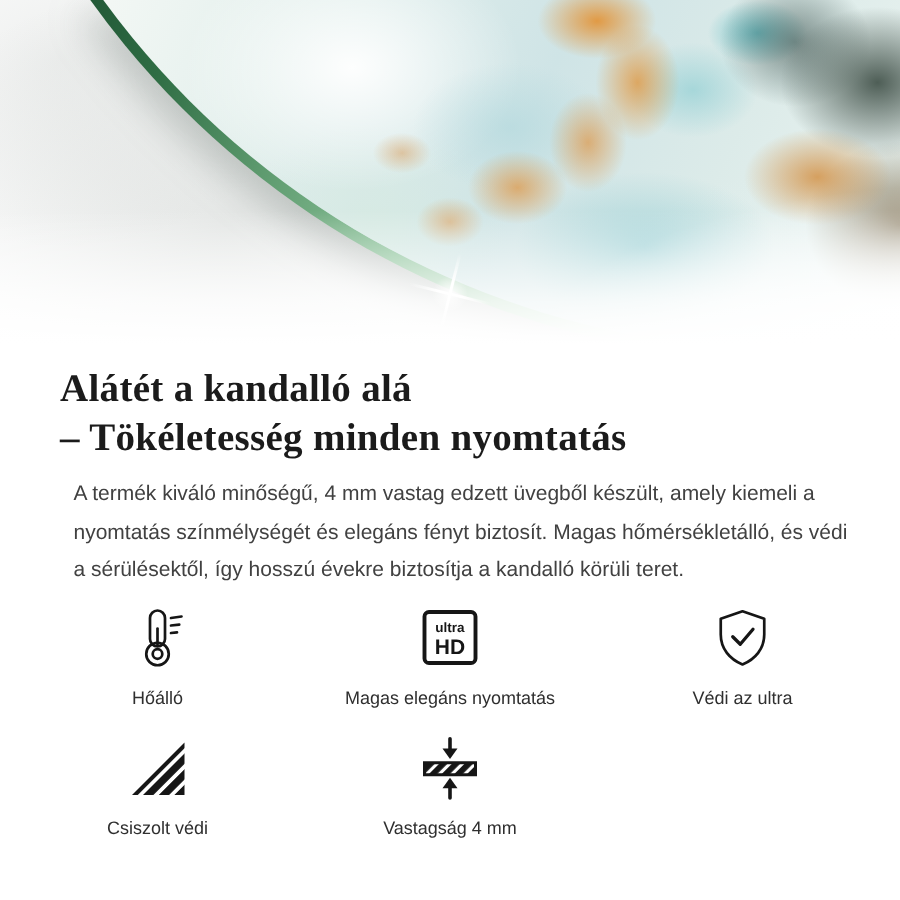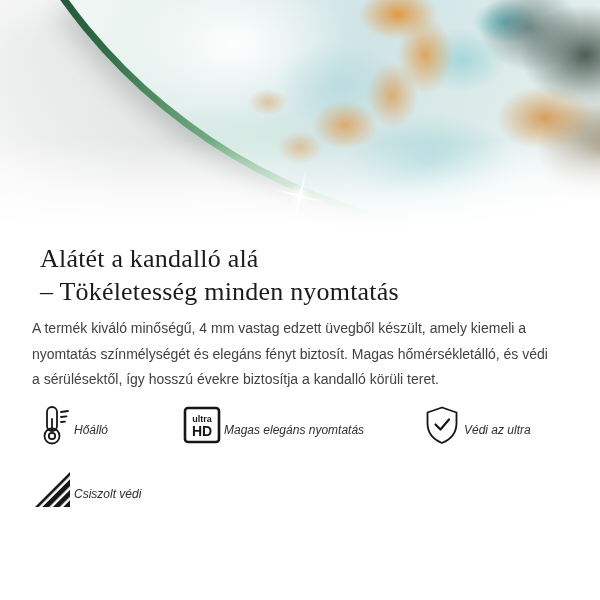--- a/index.html
+++ b/index.html
@@ -40,30 +40,30 @@
       radial-gradient(420px 180px at 640px 250px, rgba(255,255,255,.95) 25%, rgba(255,255,255,0) 70%); }
   .sparkle { position:absolute; left:272px; top:168px; width:56px; height:56px; transform:rotate(14deg); }
   .sparkle::before { content:""; position:absolute; left:0; right:0; top:27px; height:2px;
       background:linear-gradient(90deg, transparent, #fff 35%, #fff 65%, transparent); }
   .sparkle::after { content:""; position:absolute; top:0; bottom:0; left:27px; width:2px;
       background:linear-gradient(180deg, transparent, #fff 35%, #fff 65%, transparent); }
   .sparkle-core { position:absolute; left:16px; top:16px; width:24px; height:24px; border-radius:50%;
       background:radial-gradient(circle, rgba(255,255,255,.95), rgba(255,255,255,0) 70%); }
 
   
-  h1 { margin:8px 40px 0; font-family:"Liberation Serif", serif; font-weight:400;
+  h1 { margin:8px 40px 0; font-family:"Liberation Serif", serif; font-weight:700;
        font-size:26px; line-height:33px; color:#1b1b1b; letter-spacing:.2px; }
-  .desc { margin:8px 32px 0; width:525px; font-size:14px; line-height:25.5px; color:#414141; }
+  .desc { margin:8px 49px 0; width:525px; font-size:14px; line-height:25.5px; color:#414141; }
 
   
   .features { margin-top:10px; padding:0 30px; display:grid;
       grid-template-columns:150px 1fr 150px; row-gap:18px; }
-  .feature { display:flex; align-items:center; }
+  .feature { display:flex; flex-direction:column; align-items:center; }
   .ficon { height:46px; display:flex; align-items:flex-start; justify-content:center; }
-  .flabel { margin-top:9px; font-size:12px; color:#2f2f2f;font-style:italic; }
+  .flabel { margin-top:9px; font-size:12px; color:#2f2f2f; }
   svg.icon { width:44px; height:44px; stroke:#161616; fill:none;
       stroke-width:1.8; stroke-linecap:round; }
   svg.icon text { stroke:none; fill:#161616; font-family:"Liberation Sans", sans-serif; }
 </style>
 </head>
 <body>
 
 <div class="page">
 
   <div class="hero">
@@ -131,15 +131,32 @@
             <pattern id="hatchB" patternUnits="userSpaceOnUse" width="7.4" height="7.4" patternTransform="rotate(45 0 0)">
               <rect width="4" height="7.4" fill="#161616"></rect>
             </pattern>
           </defs>
           <polygon points="5,40 40,5 40,40" fill="url(#hatchB)" stroke="none"></polygon>
         </svg>
       </div>
       <div class="flabel">Csiszolt védi</div>
     </div>
 
+    <div class="feature">
+      <div class="ficon">
+        <svg class="icon" viewBox="0 0 44 44">
+          <defs>
+            <pattern id="hatchA" patternUnits="userSpaceOnUse" width="6" height="6" patternTransform="rotate(45 0 0)">
+              <rect width="3" height="6" fill="#161616"></rect>
+            </pattern>
+          </defs>
+          <line x1="22" y1="2.5" x2="22" y2="10" stroke-width="2.4"></line>
+          <path d="M17 9 L27 9 L22 16 Z" fill="#161616" stroke="none"></path>
+          <rect x="5" y="18.5" width="34" height="8" fill="url(#hatchA)" stroke-width="2"></rect>
+          <path d="M17 35.5 L27 35.5 L22 28.5 Z" fill="#161616" stroke="none"></path>
+          <line x1="22" y1="34.5" x2="22" y2="42" stroke-width="2.4"></line>
+        </svg>
+      </div>
+      <div class="flabel">Vastagság 4 mm</div>
+    </div>
 
   </div>
 </div>
 
 </body></html>

